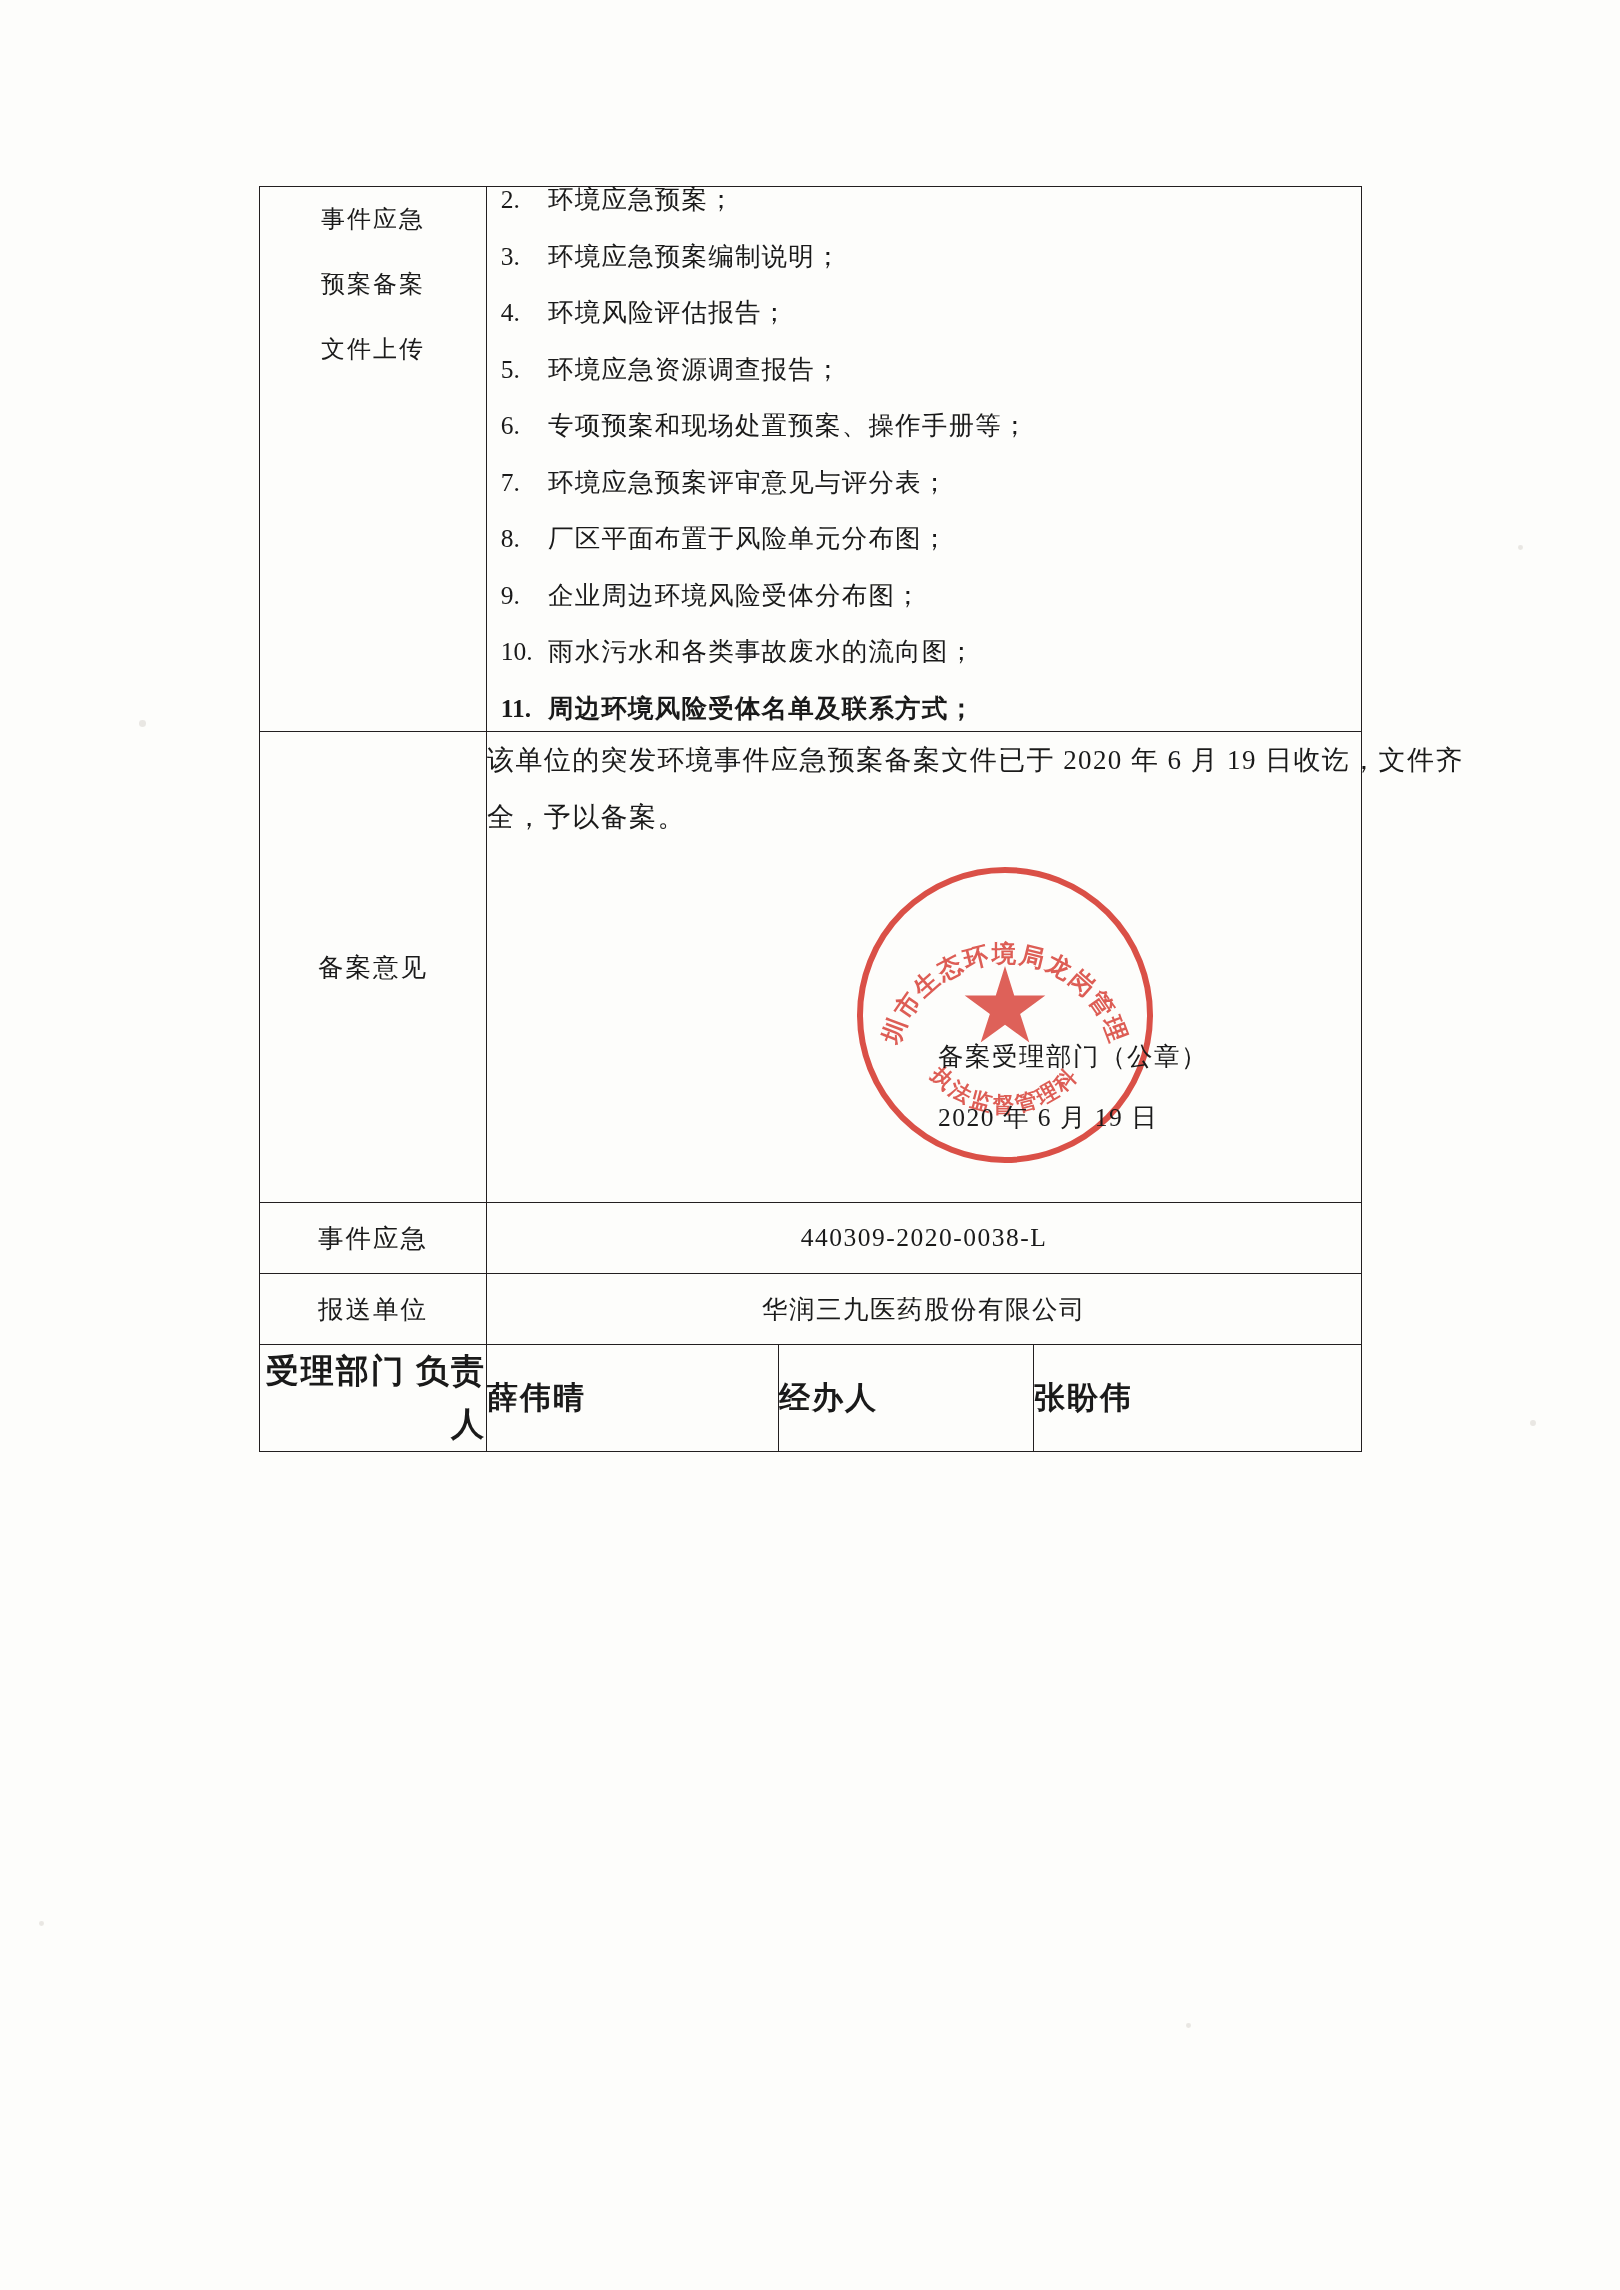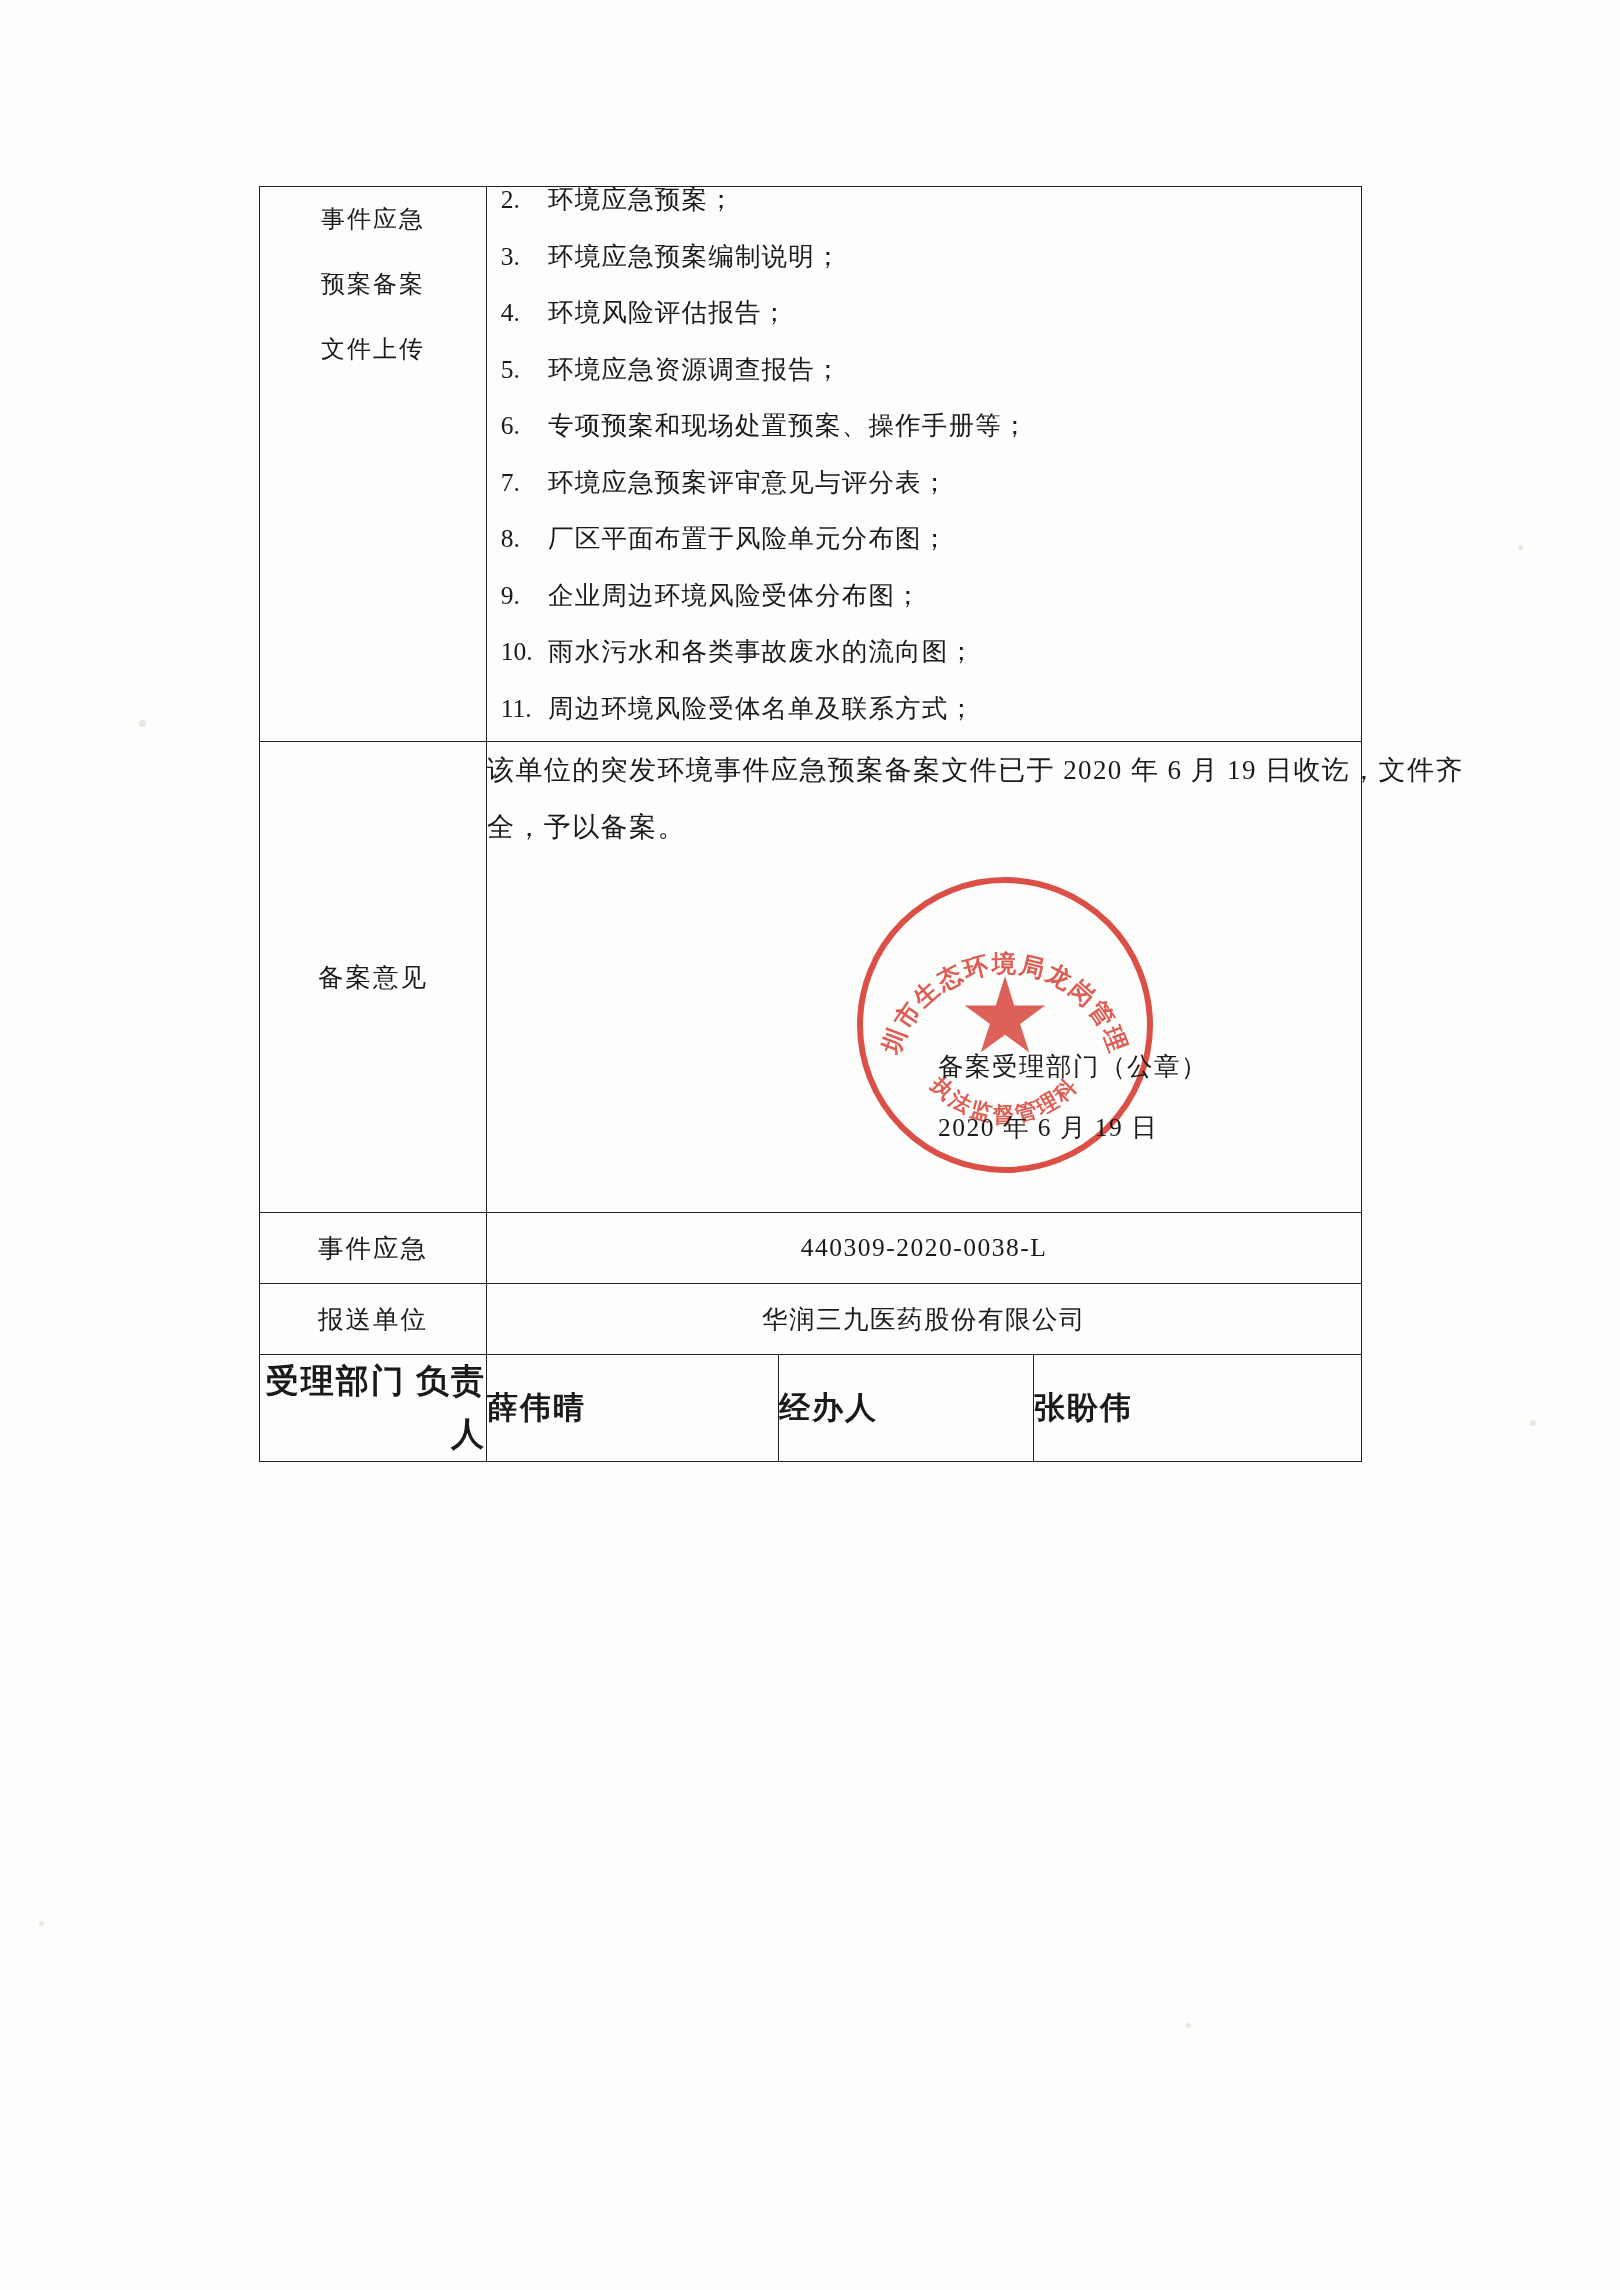--- a/index.html
+++ b/index.html
@@ -71,21 +71,21 @@
     padding: 0;
   }
   ol.file-list li {
     font-size: 25.5px;
     line-height: 1.0;
     padding: 0 0 0 0;
     margin: 0 0 31px 0;
     display: flex;
     align-items: flex-start;
   }
-  ol.file-list li:last-child { margin-bottom: 20px; }
+  ol.file-list li:last-child { margin-bottom: 10px; font-weight: bold; }
   .li-num {
     display: inline-block;
     width: 61px;
     flex: 0 0 61px;
     text-align: left;
     padding-left: 13.7px;
     box-sizing: border-box;
   }
   .li-txt {
     display: inline-block;

